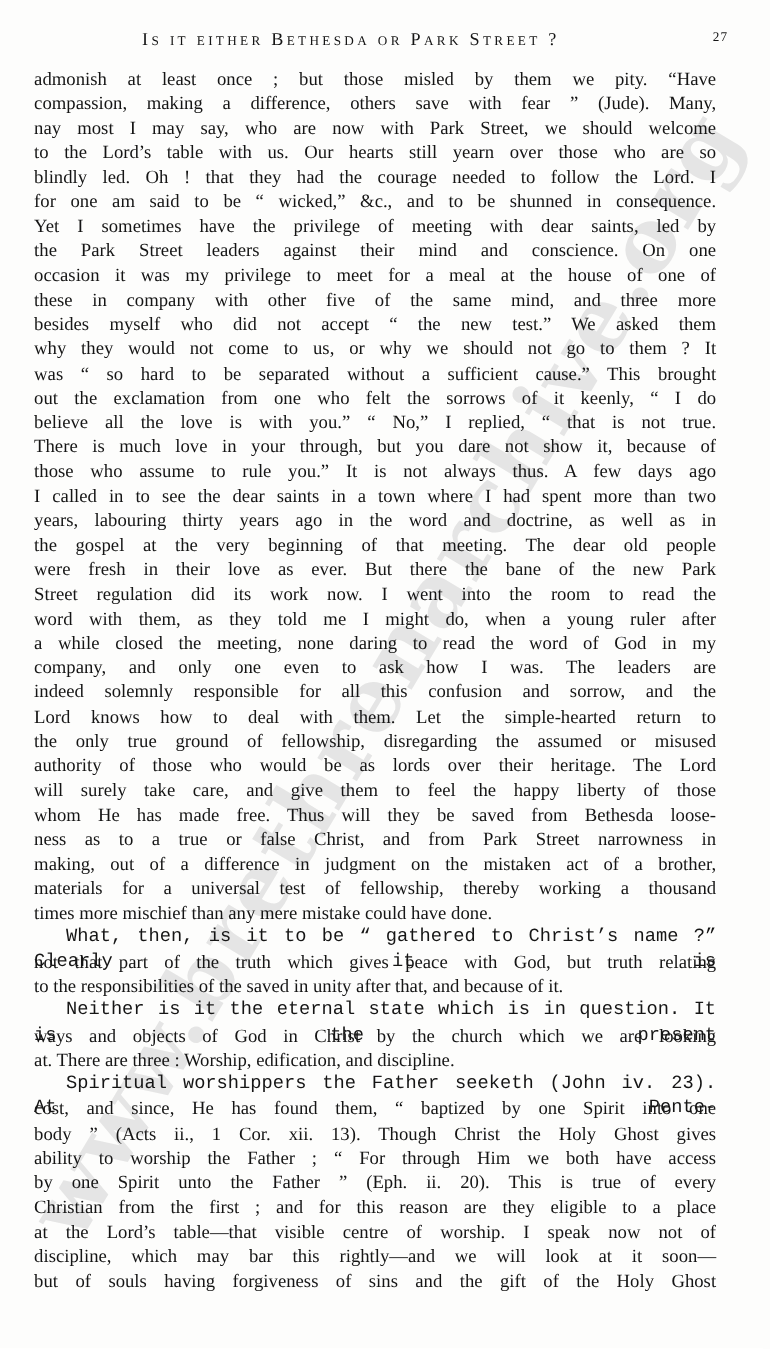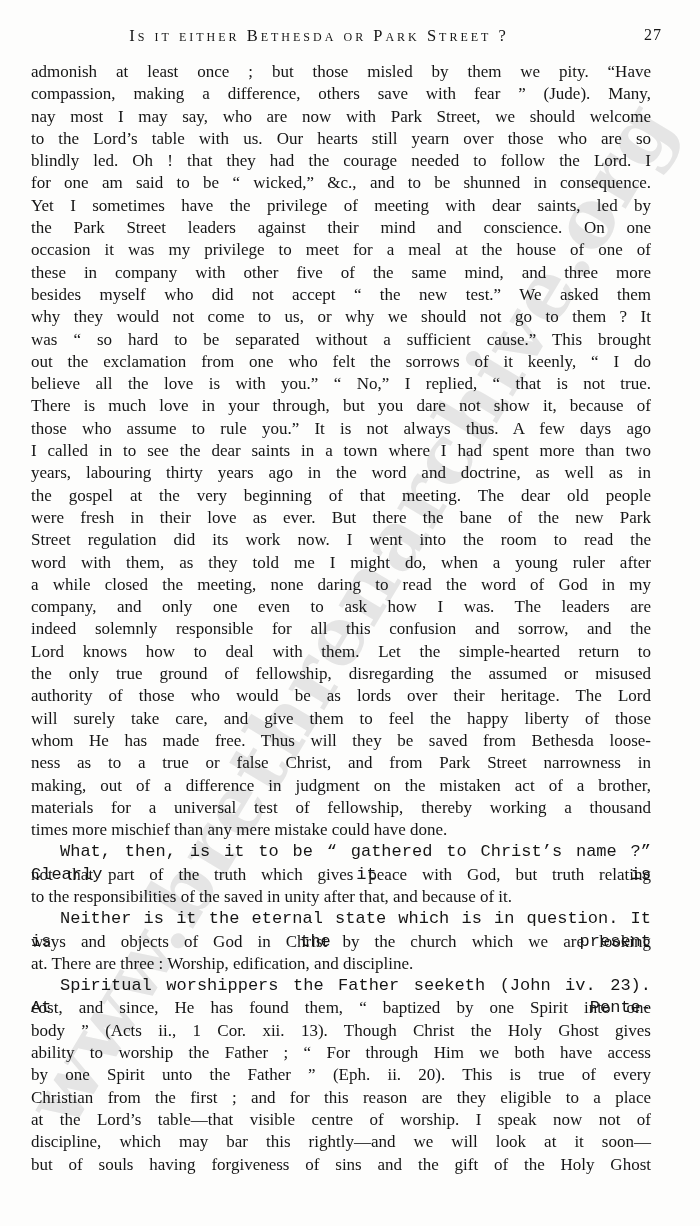--- a/index.html
+++ b/index.html
@@ -50,21 +50,21 @@
     text-align: center;
     font-variant: small-caps;
     font-size: 16.5px;
     letter-spacing: 3px;
     white-space: nowrap;
   }
   .page-number {
     position: absolute;
     right: 66px;
     top: 0;
-    font-size: 16px;
+    font-size: 12px;
     letter-spacing: 1px;
   }
   .body-text {
     position: absolute;
     top: 61px;
     left: 31px;
     width: 620px;
     font-size: 17px;
     line-height: 22.3px;
   }

